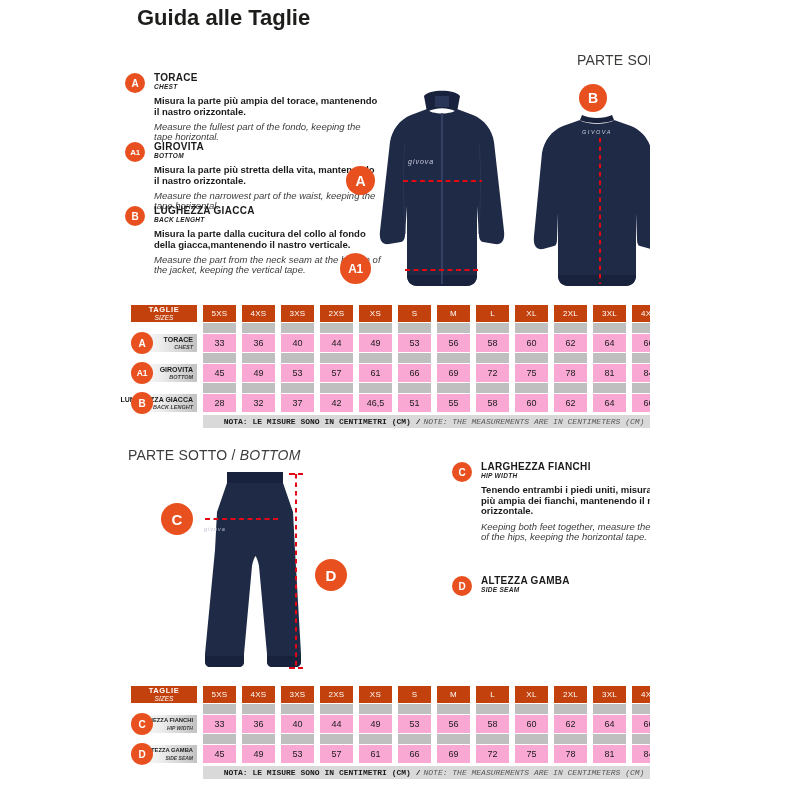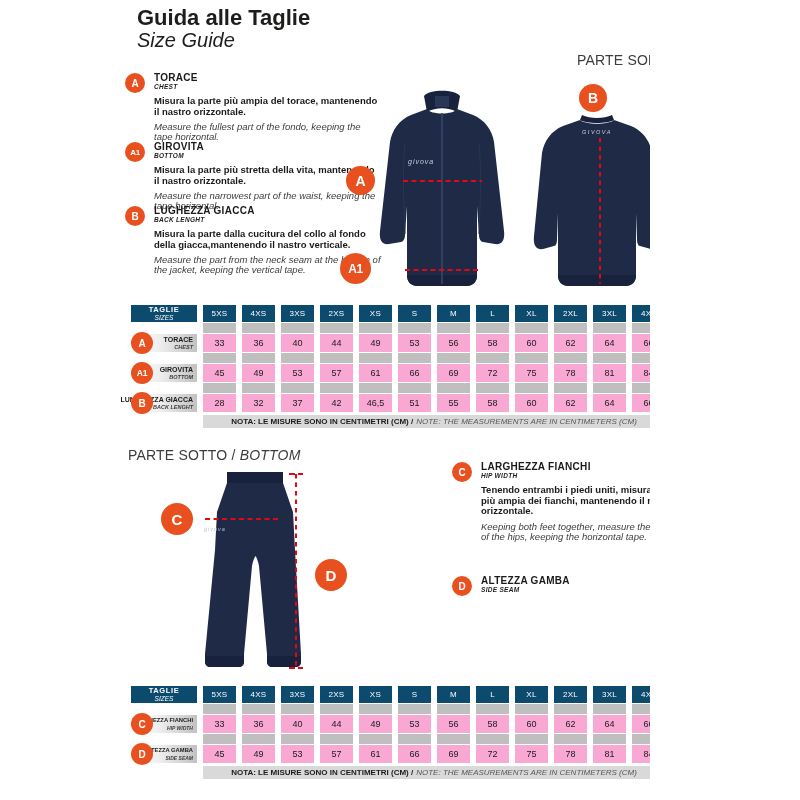--- a/index.html
+++ b/index.html
@@ -36,51 +36,50 @@
   .fb-b{left:579px;top:84px;width:28px;height:28px;font-size:14px;}
   .fb-c{left:161px;top:503px;width:32px;height:32px;font-size:15px;}
   .fb-d{left:315px;top:559px;width:32px;height:32px;font-size:15px;}
 
   
   .stable{position:absolute;left:131px;width:534px;}
   #t1{top:305px;} #t2{top:686px;}
   .trow{display:grid;grid-template-columns:66px 1fr;column-gap:6px;}
   .cells{display:grid;grid-template-columns:repeat(12,1fr);column-gap:6px;}
   .thead{height:17px;}
-  .hlabel{background:#0c4a6e;color:#fff;display:flex;flex-direction:column;justify-content:center;align-items:center;}
+  .hlabel{background:#c2410c;color:#fff;display:flex;flex-direction:column;justify-content:center;align-items:center;}
   .hl-it{font-size:7.5px;font-weight:bold;letter-spacing:.6px;line-height:8px;}
   .hl-en{font-size:6.5px;font-style:italic;line-height:7px;}
-  .hcell{background:#0c4a6e;color:#fff;font-size:8px;display:flex;align-items:center;justify-content:center;letter-spacing:.3px;}
+  .hcell{background:#c2410c;color:#fff;font-size:8px;display:flex;align-items:center;justify-content:center;letter-spacing:.3px;}
   .sprow{height:10px;margin-top:1px;}
   .sprow i{background:#BFBFBF;display:block;}
   .drow{height:18px;margin-top:1px;}
   .dlabel{position:relative;background:linear-gradient(to right,#ffffff 6%,#ededed 45%,#c2c2c2 100%);
     display:flex;flex-direction:column;justify-content:center;align-items:flex-end;padding-right:4px;}
   .rl-name{font-size:7px;font-weight:bold;white-space:nowrap;line-height:7.5px;}
   .rl-sub{font-size:5.5px;font-weight:bold;font-style:italic;color:#3c3c3b;white-space:nowrap;line-height:6px;}
   .sm .rl-name{font-size:5.8px;}
   .sm .rl-sub{font-size:5px;}
   .rbadge{position:absolute;left:0;top:50%;transform:translateY(-50%);width:22px;height:22px;border-radius:50%;
     background:#E8511F;color:#fff;font-weight:bold;font-size:10px;display:flex;align-items:center;justify-content:center;}
   .rbadge.two{font-size:8.5px;letter-spacing:-.3px;}
   .cell{background:#f9a8d4;font-size:9px;display:flex;align-items:center;justify-content:center;color:#1a1a1a;}
-  .noterow{margin-top:3px;height:13px;}
+  .noterow{margin-top:3px;height:13px;font-family:Liberation Mono, monospace;}
   .note{background:#D9D9D9;display:flex;align-items:center;justify-content:center;gap:3px;
     font-size:8px;white-space:nowrap;}
   .note b{font-weight:bold;color:#1a1a1a;}
   .note em{font-style:italic;color:#575756;}
 </style>
 </head>
 <body>
 
 <div class="page">
 
   <div class="hdr">
     <h1>Guida alle Taglie</h1>
-    <div class="sub">Size Guide</div>
   </div>
 
   <div class="part-label pl-top">
     <span>PARTE SOPRA /</span>
     <em>TOP</em>
   </div>
   <div class="part-label pl-bottom">
     <span>PARTE SOTTO /</span>
     <em>BOTTOM</em>
   </div>

